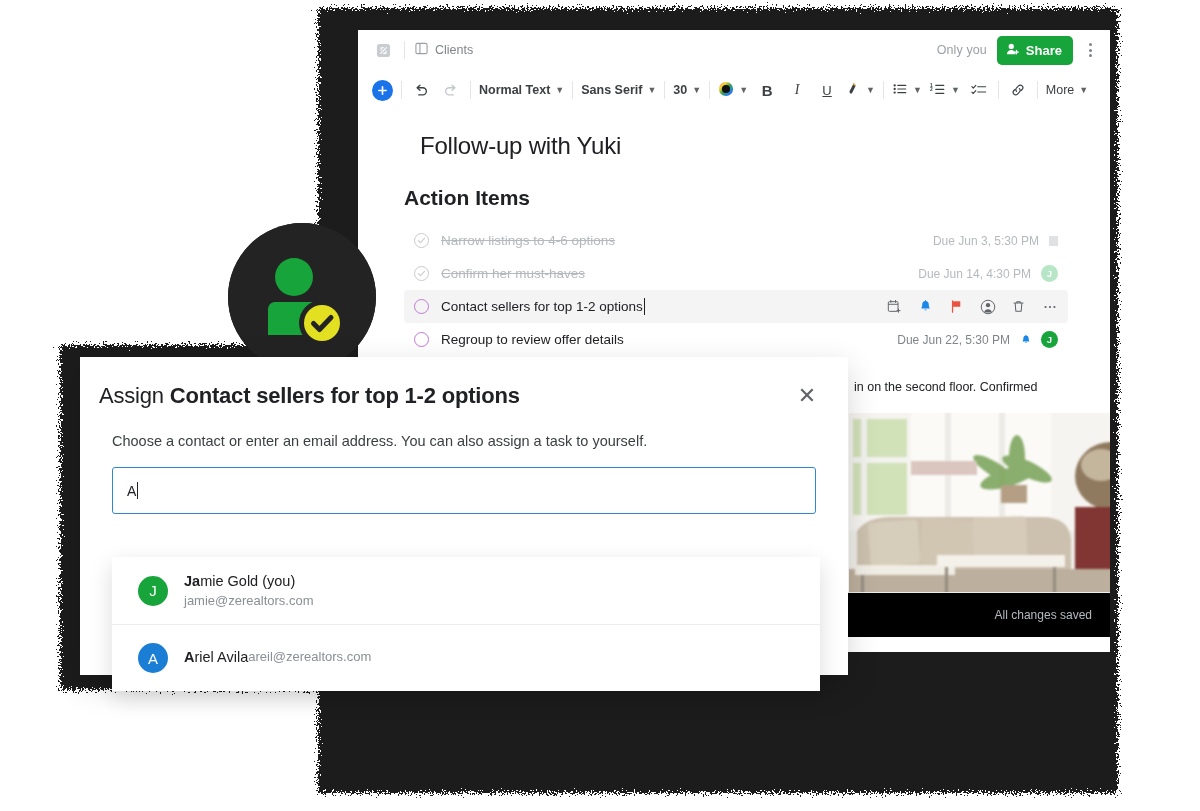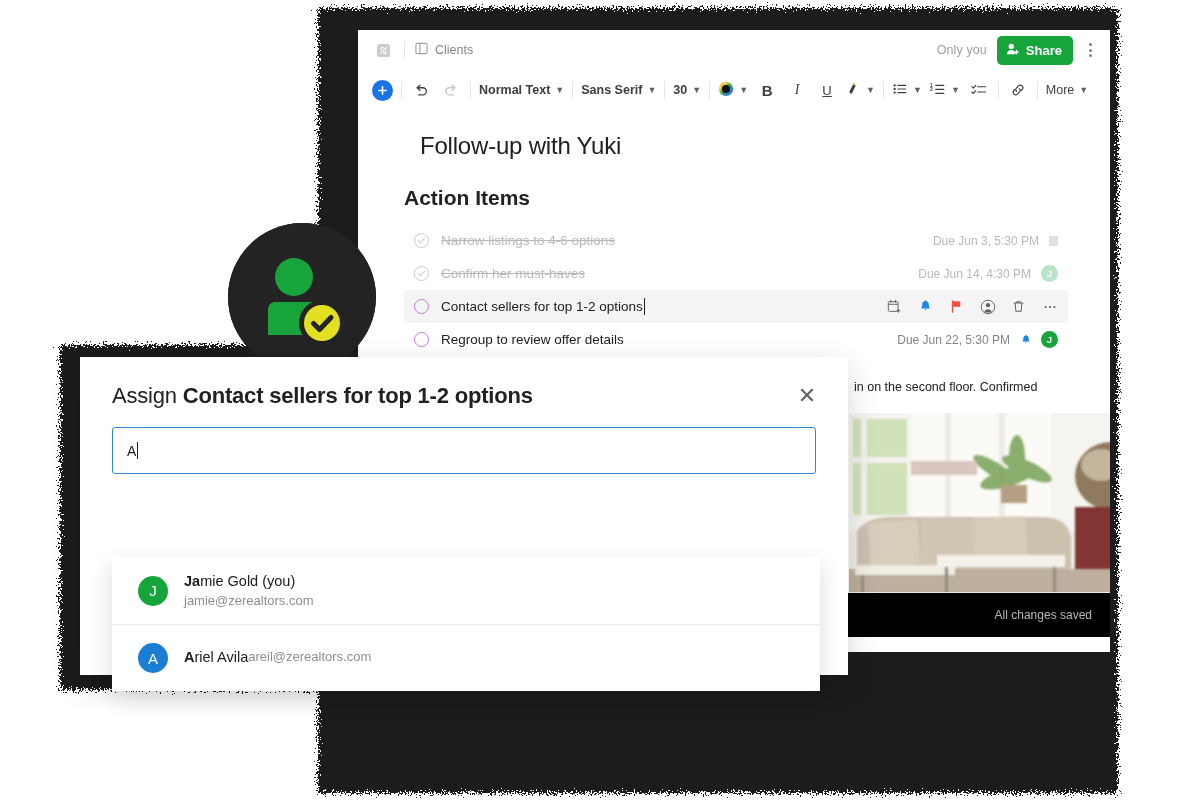--- a/index.html
+++ b/index.html
@@ -137,21 +137,21 @@
     border-radius: 50%; background: #232323; z-index: 30;
   }
 
   
   .modal {
     position: absolute; left: 80px; top: 357px; width: 768px; height: 318px;
     background: #fff; z-index: 40;
     box-shadow: 0 10px 30px rgba(0,0,0,.16);
   }
   .modal-head {
-    display:flex; align-items:center; padding: 26px 28px 0 32px;
+    display:flex; align-items:center; padding: 26px 28px 0 19px;
   }
   .modal-title { font-size: 22px; color: #202124; font-weight: 400; letter-spacing:-.2px;}
   .modal-title b { font-weight: 700; }
   .modal-x { margin-left:auto; width: 26px;height:26px; display:flex;align-items:center;justify-content:center;
     color:#5f6368; font-size:22px; cursor:pointer; font-weight:300; line-height:1;}
   .modal-sub { padding: 24px 32px 0; font-size: 14.5px; color:#3c4043; }
   .modal-input-wrap { padding: 18px 32px 0; }
   .modal-input {
     width: 100%; height: 47px; border: 1.6px solid #2f87d8; border-radius: 3px;
     padding: 0 14px; font-size: 14px; color: #202124; font-family:"Liberation Sans",sans-serif;
@@ -517,20 +517,21 @@
   </div>
 
   <div class="modal">
     <div class="modal-head">
       <div class="modal-title">
         <span>Assign</span>
         <b>Contact sellers for top 1-2 options</b>
       </div>
       <div class="modal-x">✕</div>
     </div>
+    <div class="modal-sub">Choose a contact or enter an email address. You can also assign a task to yourself.</div>
     <div class="modal-input-wrap">
       <div class="modal-input">
         <span>A</span>
           <span class="caret"></span>
       </div>
     </div>
   </div>
 
   <div class="dropdown">
     <div class="dd-item">

